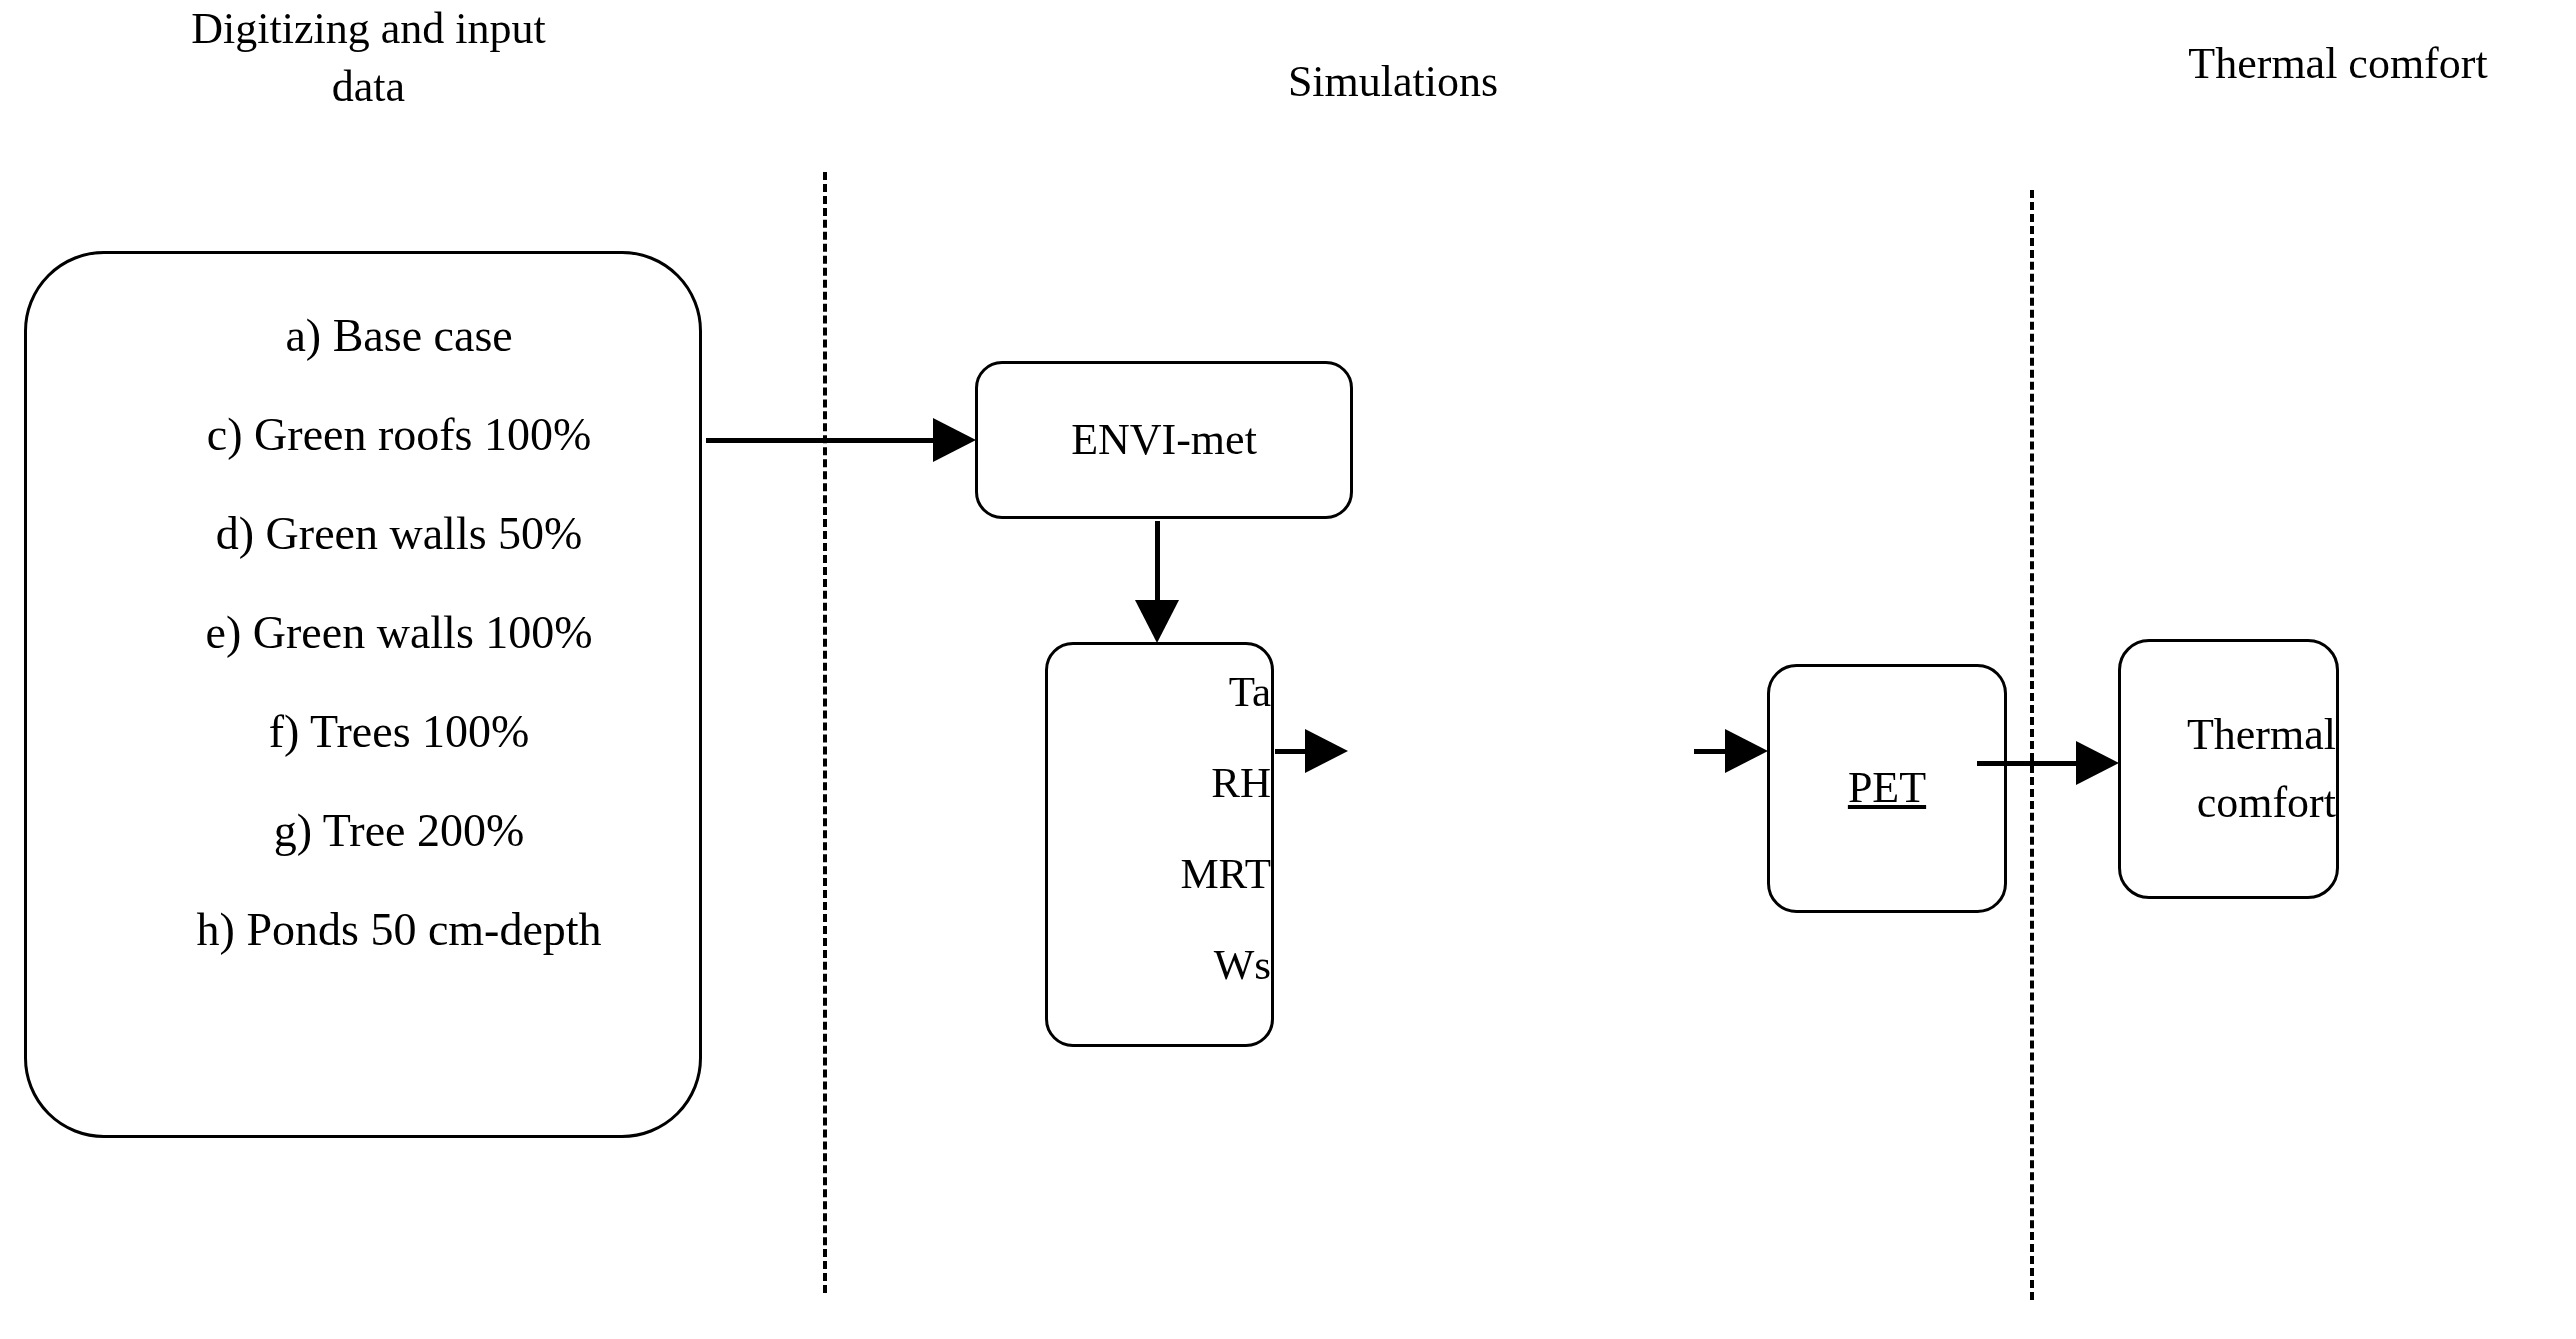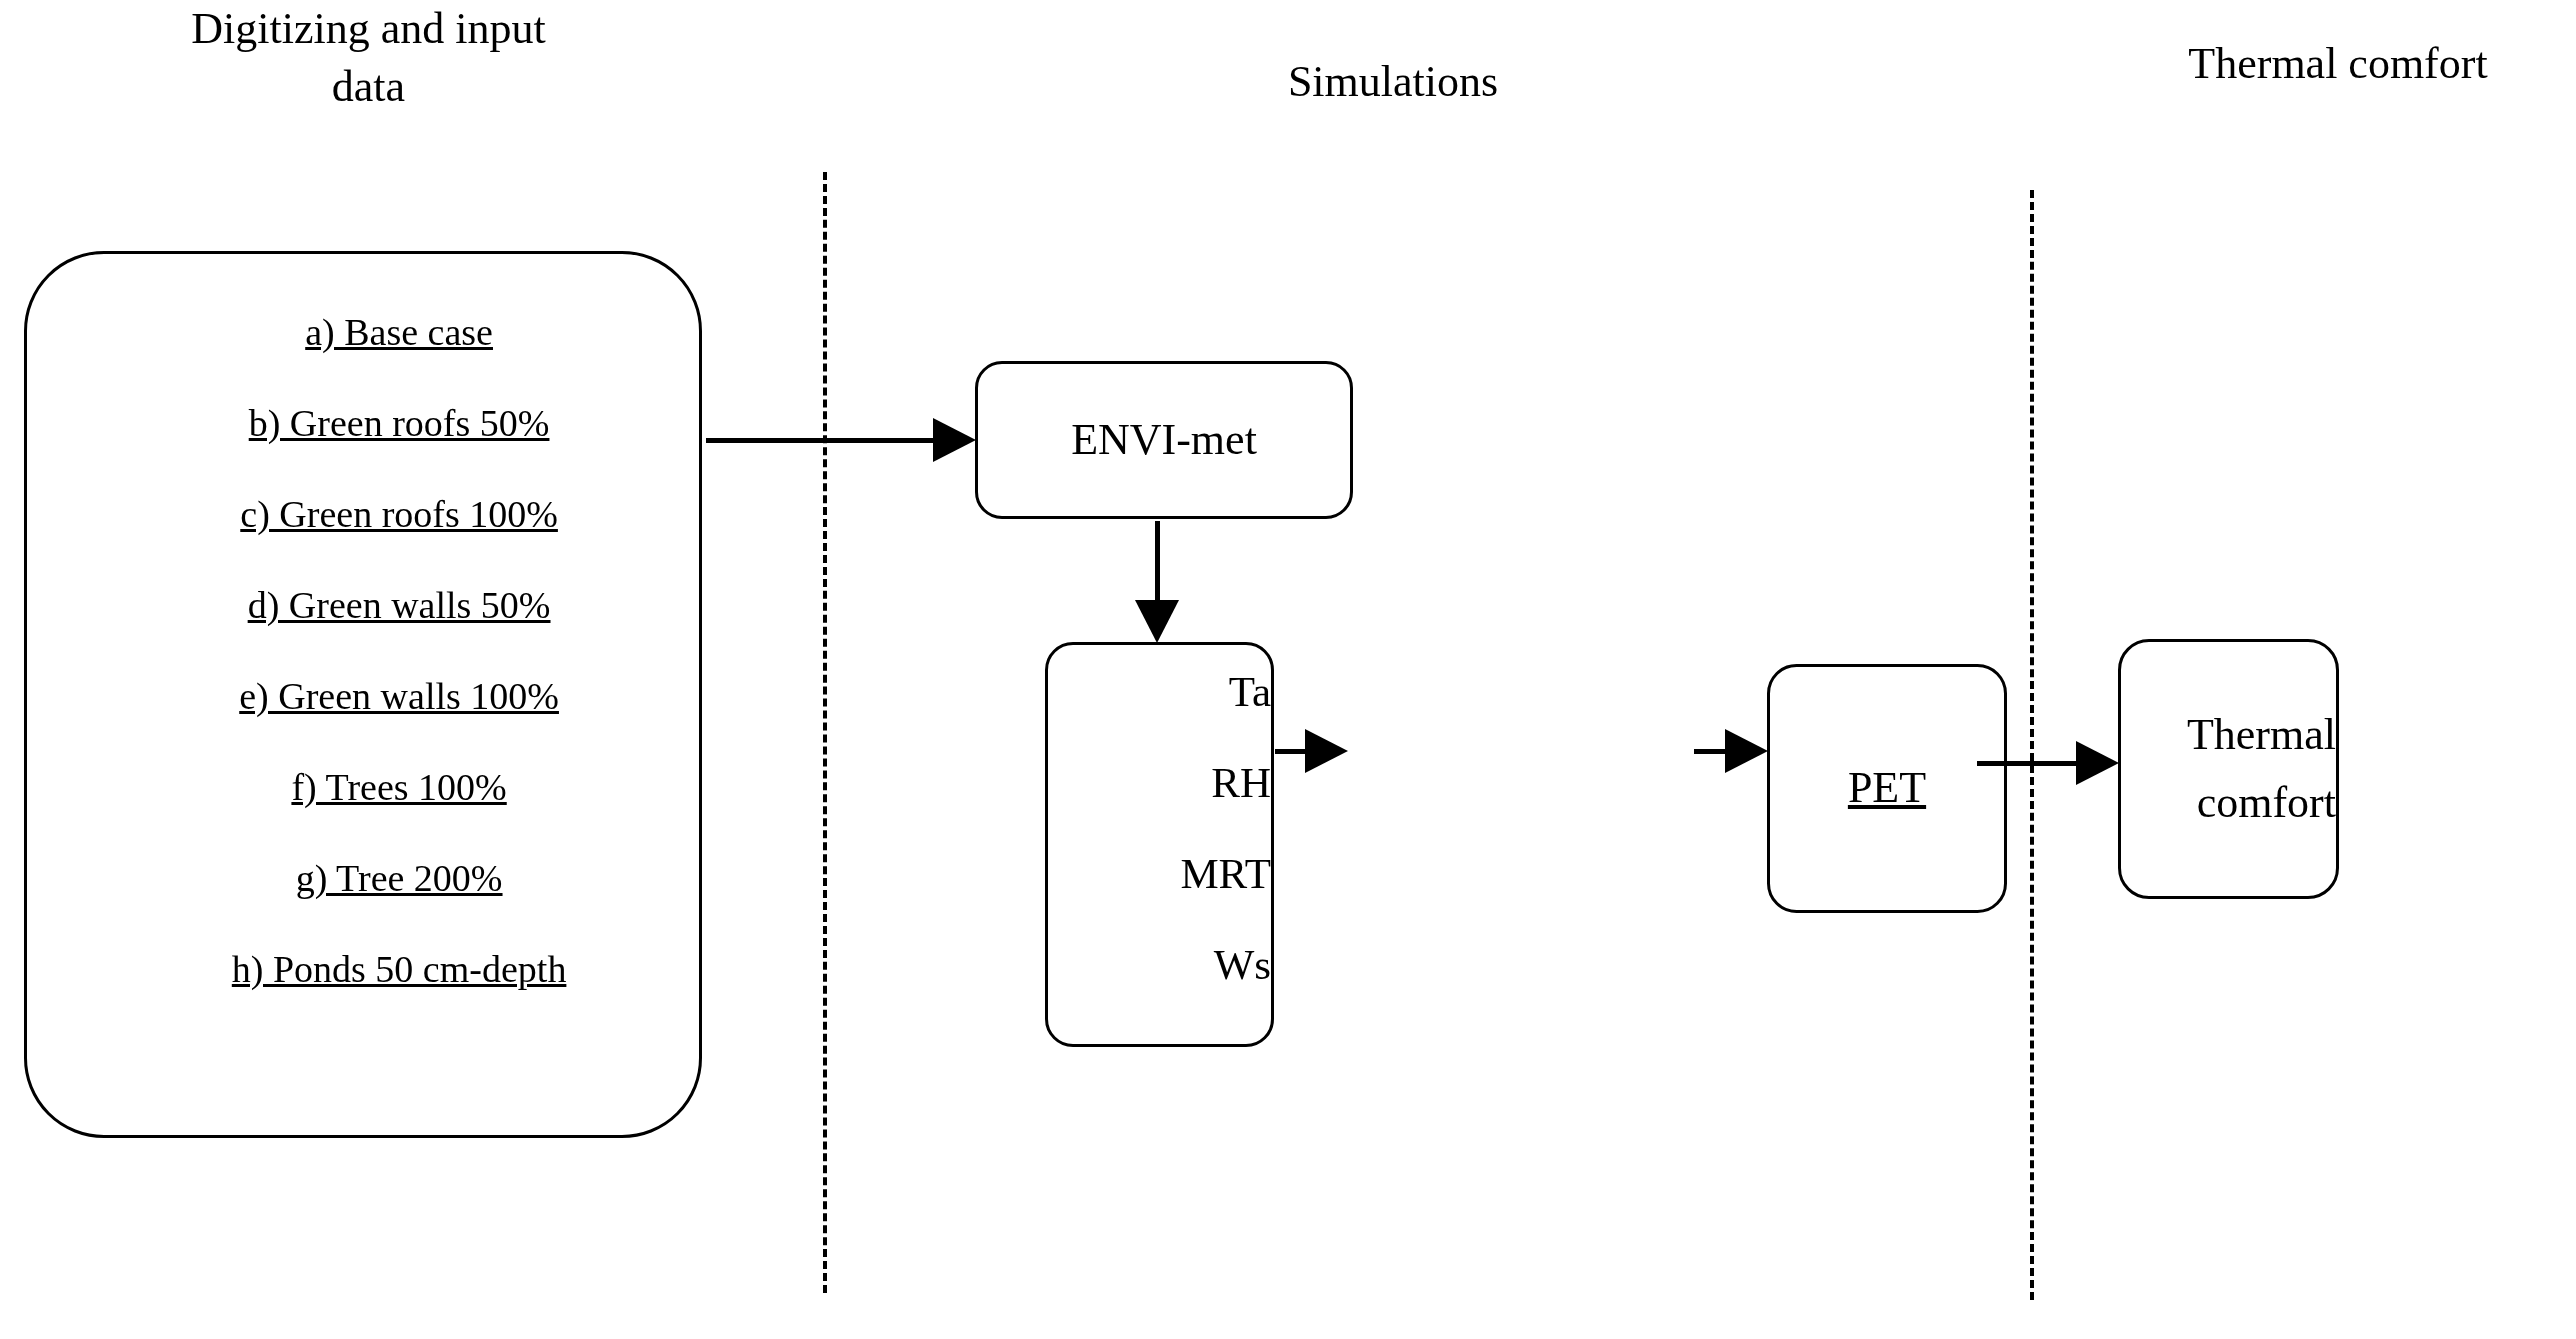--- a/index.html
+++ b/index.html
@@ -84,25 +84,24 @@
     border-radius: 80px;
     display: block;
     padding: 59px 0 0 0;
   }
   .scenario-list {
     list-style: none;
     margin: 0;
     padding: 0 0 0 73px;
   }
   .scenario-list li {
-    font-size: 38px;
+    font-size: 46px;
     line-height: 1.0;
     margin-bottom: 53px;
     white-space: nowrap;
-    text-decoration: underline;
   }
 
   #box-envimet {
     left: 975px;
     top: 361px;
     width: 378px;
     height: 158px;
     border-radius: 27px;
     font-family: Liberation Serif, serif;
   }
@@ -236,21 +235,20 @@
   <div class="col-heading" id="heading-simulations">Simulations</div>
 
   <div class="col-heading" id="heading-thermal">Thermal comfort</div>
 
   <div class="divider" id="divider-left"></div>
   <div class="divider" id="divider-right"></div>
 
   <div class="node-box" id="box-scenarios">
     <ul class="scenario-list">
       <li>a) Base case</li>
-      <li>b) Green roofs 50%</li>
       <li>c) Green roofs 100%</li>
       <li>d) Green walls 50%</li>
       <li>e) Green walls 100%</li>
       <li>f) Trees 100%</li>
       <li>g) Tree 200%</li>
       <li>h) Ponds 50 cm-depth</li>
     </ul>
   </div>
 
   <div class="arrow-h" id="arrow-scenarios-envimet">

